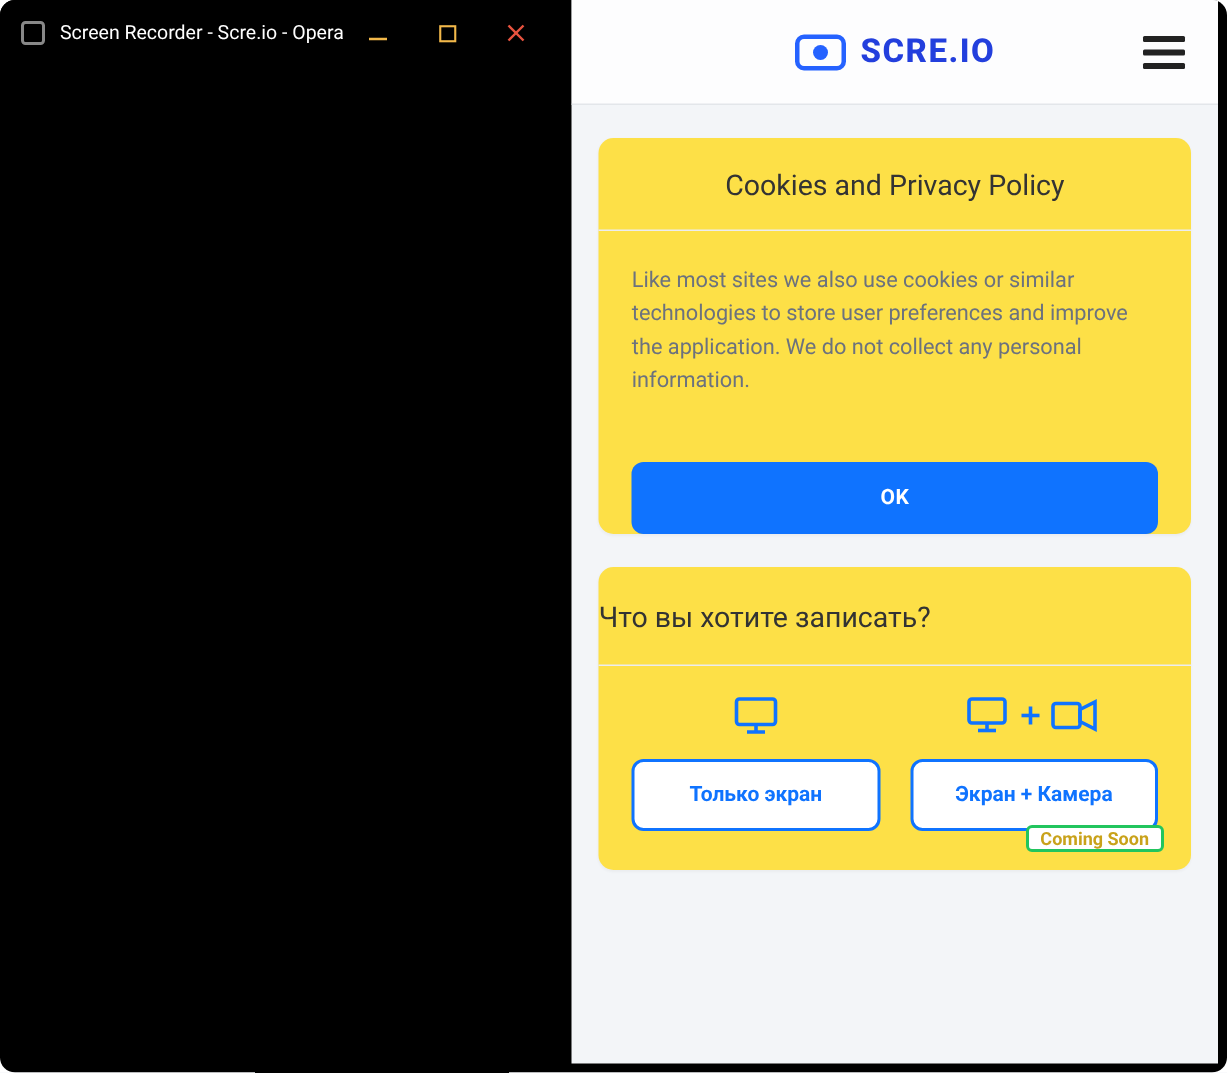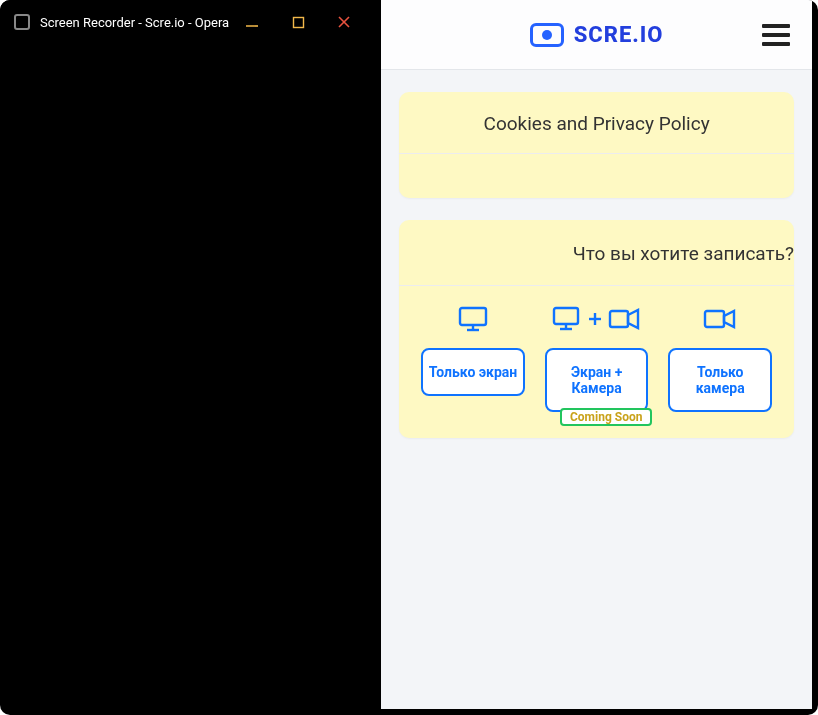--- a/index.html
+++ b/index.html
@@ -107,21 +107,21 @@
     height: 4px;
     background: #222;
     border-radius: 1px;
   }
   .main-scroll {
     flex: 1;
     overflow: hidden;
     padding: 22px 18px 0 18px;
   }
   .card {
-    background: #fef9c3;
+    background: #fde047;
     border-radius: 10px;
     box-shadow: 0 1px 2px rgba(0,0,0,0.04);
     margin-bottom: 22px;
   }
   .card-header {
     text-align: center;
     font-size: 19px;
     color: #333;
     padding: 20px 0 18px;
     border-bottom: 1px solid #ececef;
@@ -142,21 +142,21 @@
     color: #fff;
     text-align: center;
     border-radius: 8px;
     font-size: 14px;
     font-weight: 700;
     padding: 16px 0;
     margin: 20px 22px 22px;
     letter-spacing: .3px;
   }
   .record-header {
-    text-align: right;
+    text-align: left;
     font-size: 19px;
     color: #333;
     padding: 22px 0 20px;
     border-bottom: 1px solid #ececef;
   }
   .options-row {
     display: flex;
     gap: 20px;
     padding: 14px 22px 26px 22px;
   }
@@ -242,21 +242,23 @@
           <div></div>
           <div></div>
       </div>
     </div>
 
     <div class="main-scroll">
 
       <div class="card">
         <div class="card-header">Cookies and Privacy Policy</div>
         <div class="card-body">
+          <p>Like most sites we also use cookies or similar technologies to store user preferences and improve the application. We do not collect any personal information.</p>
         </div>
+        <div class="ok-btn">OK</div>
       </div>
 
       <div class="card">
         <div class="record-header">Что вы хотите записать?</div>
         <div class="options-row">
 
           <div class="option">
             <div class="option-icon">
               <svg width="30" height="26" viewBox="0 0 30 26" fill="none" stroke="#0f73ff" stroke-width="2.4">
                 <rect x="2" y="2" width="26" height="17" rx="2"></rect>
@@ -276,28 +278,19 @@
                 <line x1="37" y1="13" x2="49" y2="13"></line>
                 <line x1="43" y1="7" x2="43" y2="19"></line>
                 <rect x="58" y="5" width="18" height="16" rx="2"></rect>
                 <path d="M76 9 L86 4 L86 22 L76 17 Z"></path>
               </svg>
             </div>
             <div class="option-btn">Экран + Камера</div>
             <div class="badge">Coming Soon</div>
           </div>
 
-          <div class="option">
-            <div class="option-icon">
-              <svg width="34" height="24" viewBox="0 0 34 24" fill="none" stroke="#0f73ff" stroke-width="2.4">
-                <rect x="2" y="4" width="19" height="16" rx="2"></rect>
-                <path d="M21 9 L31 4 L31 20 L21 15 Z"></path>
-              </svg>
-            </div>
-            <div class="option-btn">Только камера</div>
-          </div>
 
         </div>
       </div>
 
     </div>
   </div>
 </div>
 
 </body></html>

